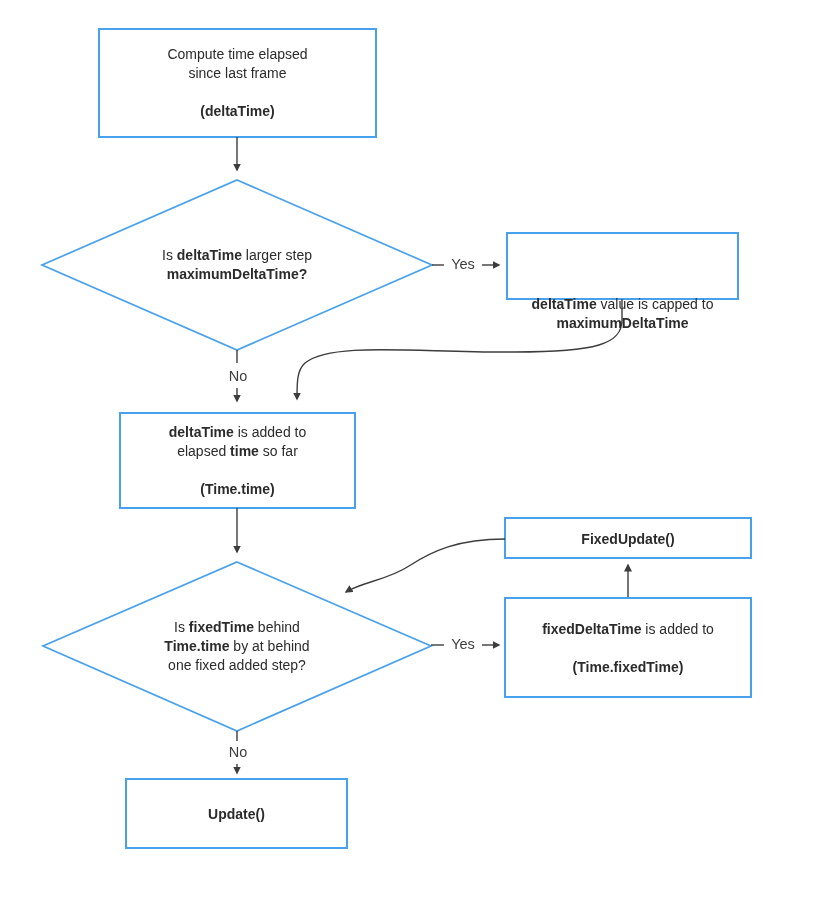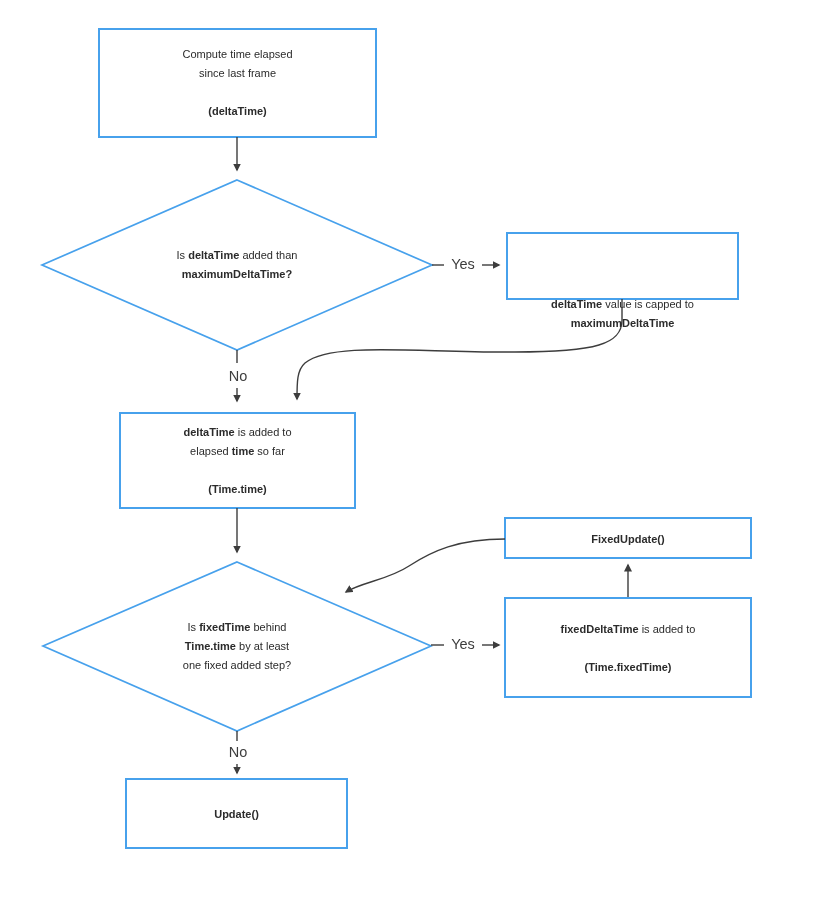--- a/index.html
+++ b/index.html
@@ -23,21 +23,21 @@
   }
   svg.shapes{position:absolute;left:0;top:0;}
   svg.shapes .node-rect{fill:var(--background);stroke:var(--node-border);stroke-width:2;}
   svg.shapes .node-diamond{fill:var(--background);stroke:var(--node-border);stroke-width:1.7;}
   svg.shapes .conn{fill:none;stroke:var(--connector);stroke-width:1.4;}
   svg.shapes .arrowhead-fill{fill:var(--connector);}
   .node-text{
     position:absolute;
     transform:translate(-50%,-50%);
     text-align:center;
-    font-size:11px;
+    font-size:14px;
     line-height:19px;
     color:var(--text);
     white-space:nowrap;
   }
   .node-text .b{font-weight:bold;}
   .edge-label{
     position:absolute;
     transform:translate(-50%,-50%);
     font-size:14.5px;
     color:var(--connector);
@@ -90,39 +90,39 @@
   </svg>
 
   <div class="node-text" style="left:237.5px;top:83px;">
       <div><span>Compute time elapsed</span></div>
       <div><span>since last frame</span></div>
       <div>&nbsp;</div>
       <div><span class="b">(</span><span class="b">deltaTime</span><span class="b">)</span></div>
     </div>
 
   <div class="node-text" style="left:237px;top:265px;">
-      <div><span>Is </span><span class="b">deltaTime</span><span> added than</span></div>
+      <div><span>Is </span><span class="b">deltaTime</span><span> larger step</span></div>
       <div><span class="b">maximumDeltaTime?</span></div>
     </div>
 
   <div class="node-text" style="left:622.5px;top:266px;margin-top:48px;">
       <div><span class="b">deltaTime</span><span> value is capped to</span></div>
       <div><span class="b">maximumDeltaTime</span></div>
     </div>
 
   <div class="node-text" style="left:237.5px;top:460.5px;">
       <div><span class="b">deltaTime</span><span> is added to</span></div>
       <div><span>elapsed </span><span class="b">time</span><span> so far</span></div>
       <div>&nbsp;</div>
       <div><span class="b">(</span><span class="b">Time.time</span><span class="b">)</span></div>
     </div>
 
   <div class="node-text" style="left:237px;top:646px;">
       <div><span>Is </span><span class="b">fixedTime</span><span> behind</span></div>
-      <div><span class="b">Time.time</span><span> by at least</span></div>
+      <div><span class="b">Time.time</span><span> by at behind</span></div>
       <div><span>one fixed added step?</span></div>
     </div>
 
   <div class="node-text" style="left:628px;top:538.5px;">
       <div><span class="b">FixedUpdate()</span></div>
     </div>
 
   <div class="node-text" style="left:628px;top:647.5px;">
       <div><span class="b">fixedDeltaTime</span><span> is added to</span></div>
       <div>&nbsp;</div>

